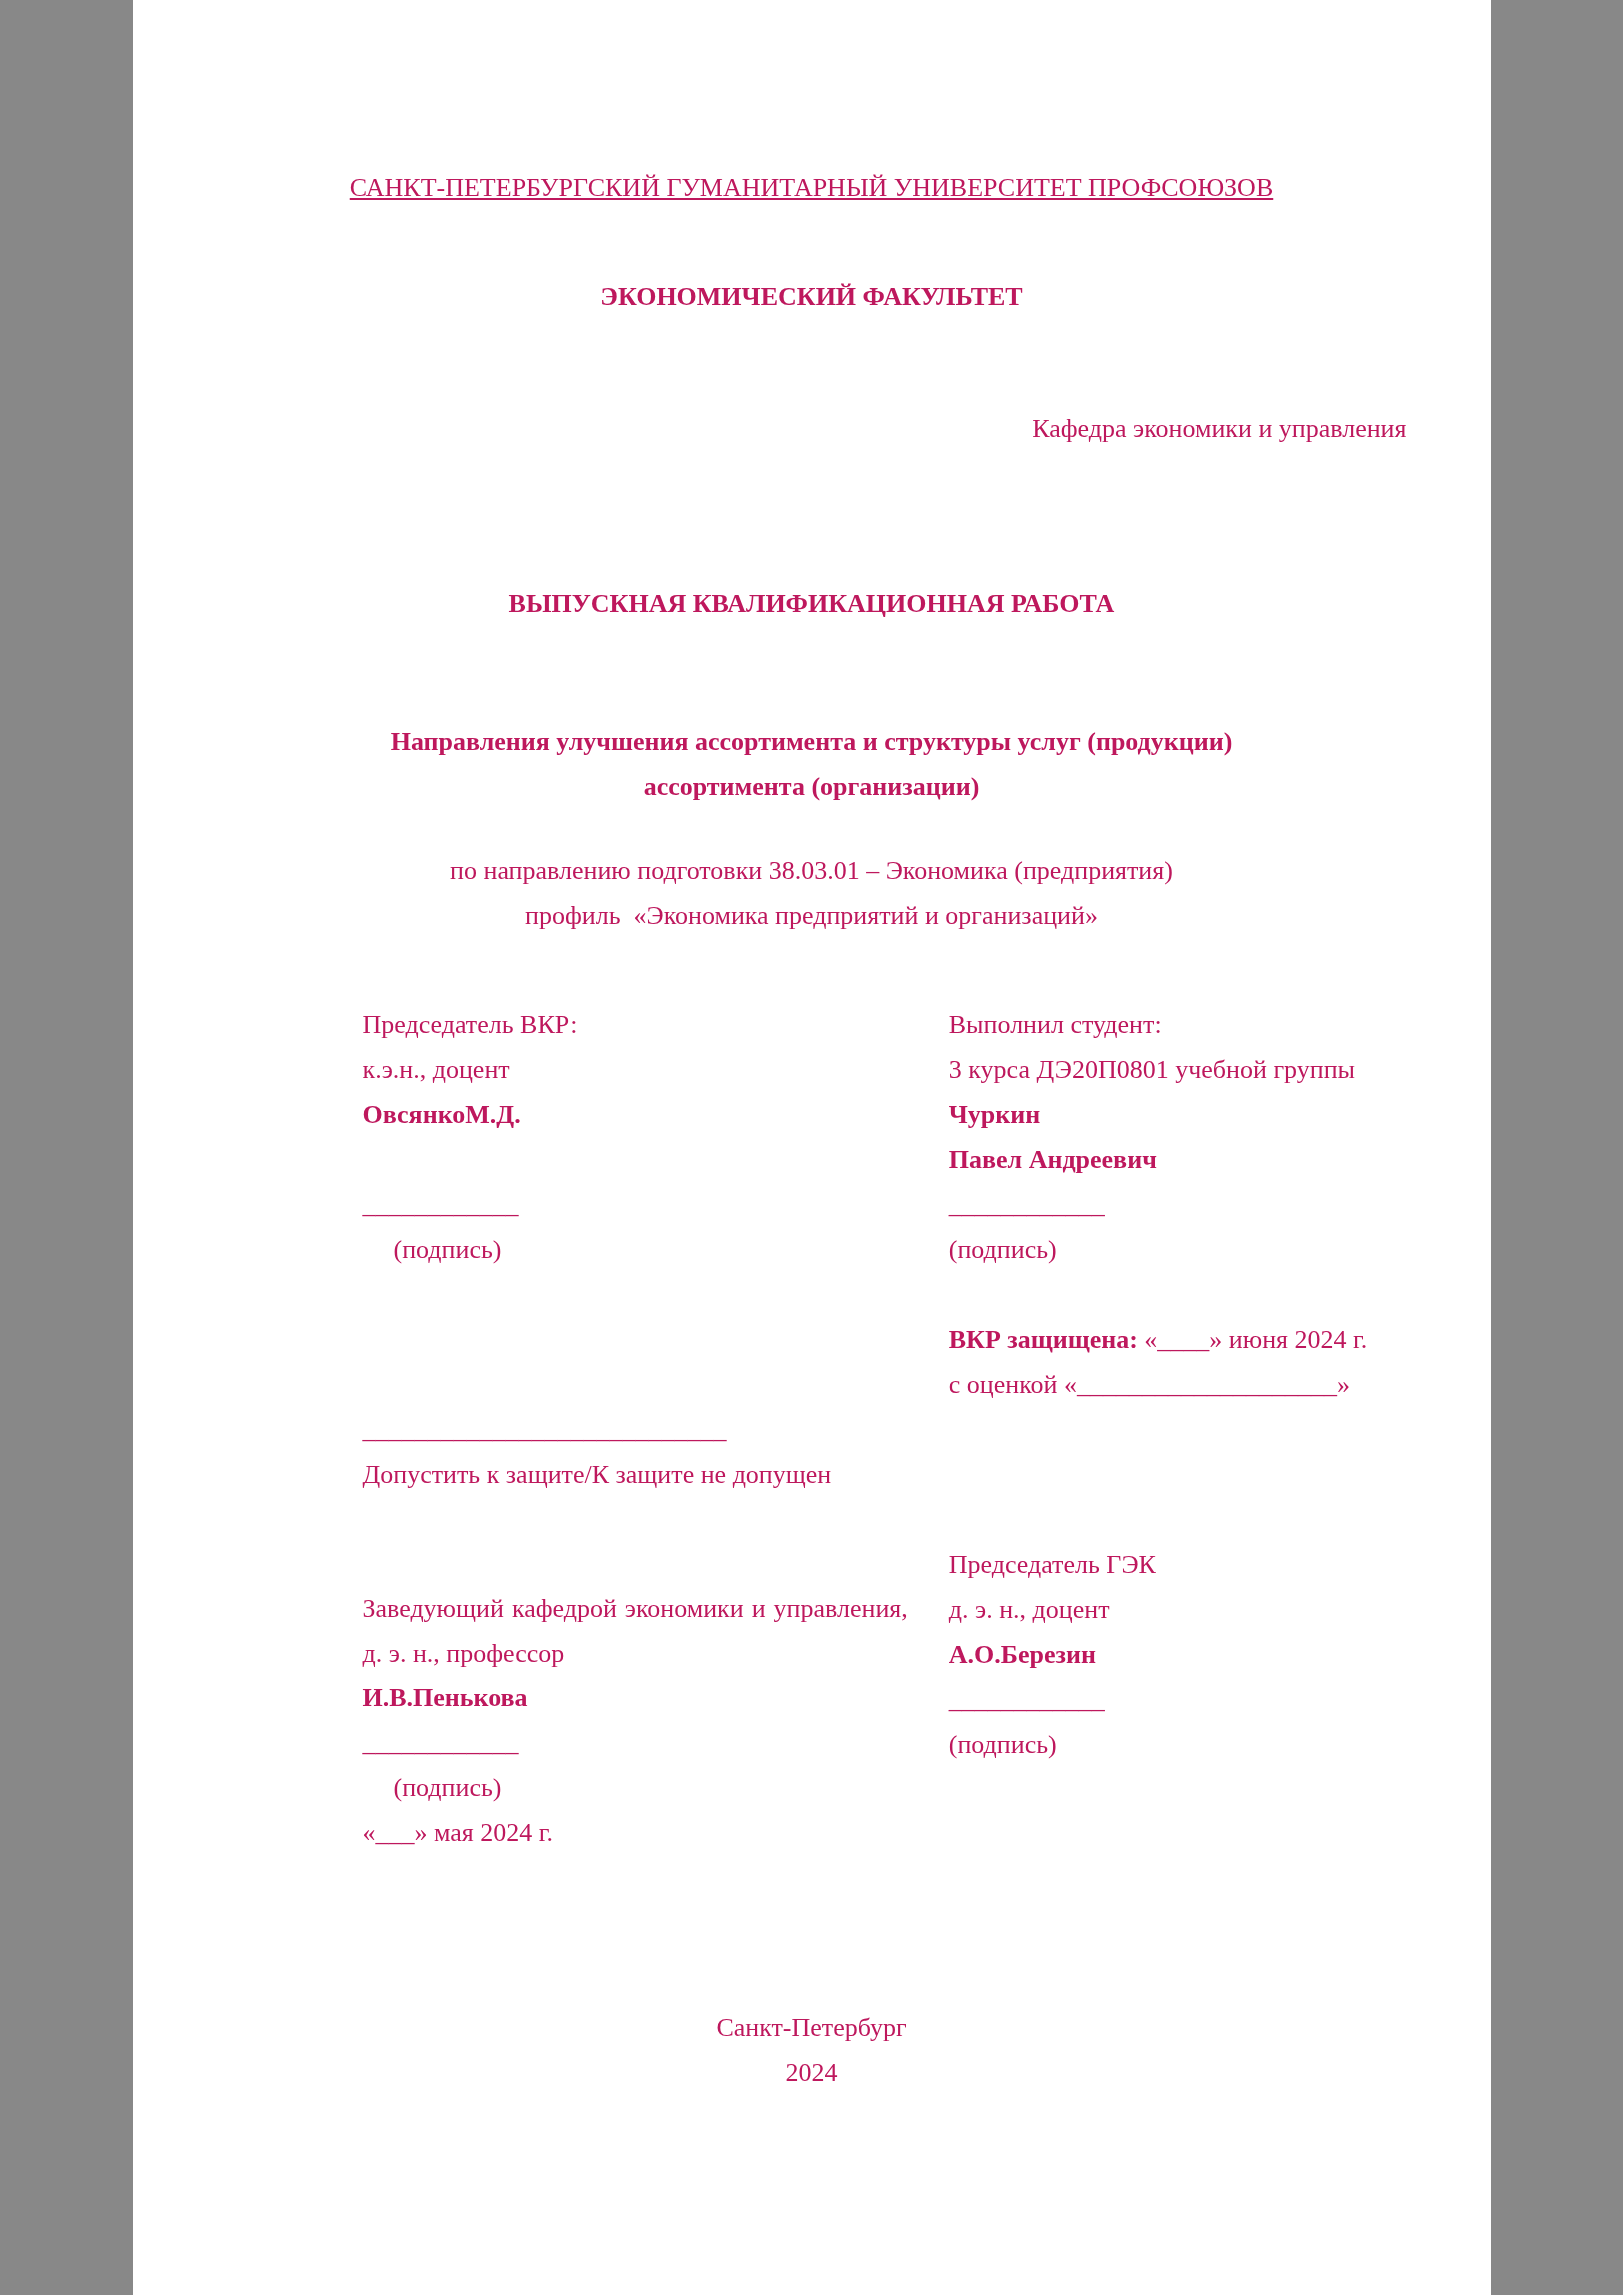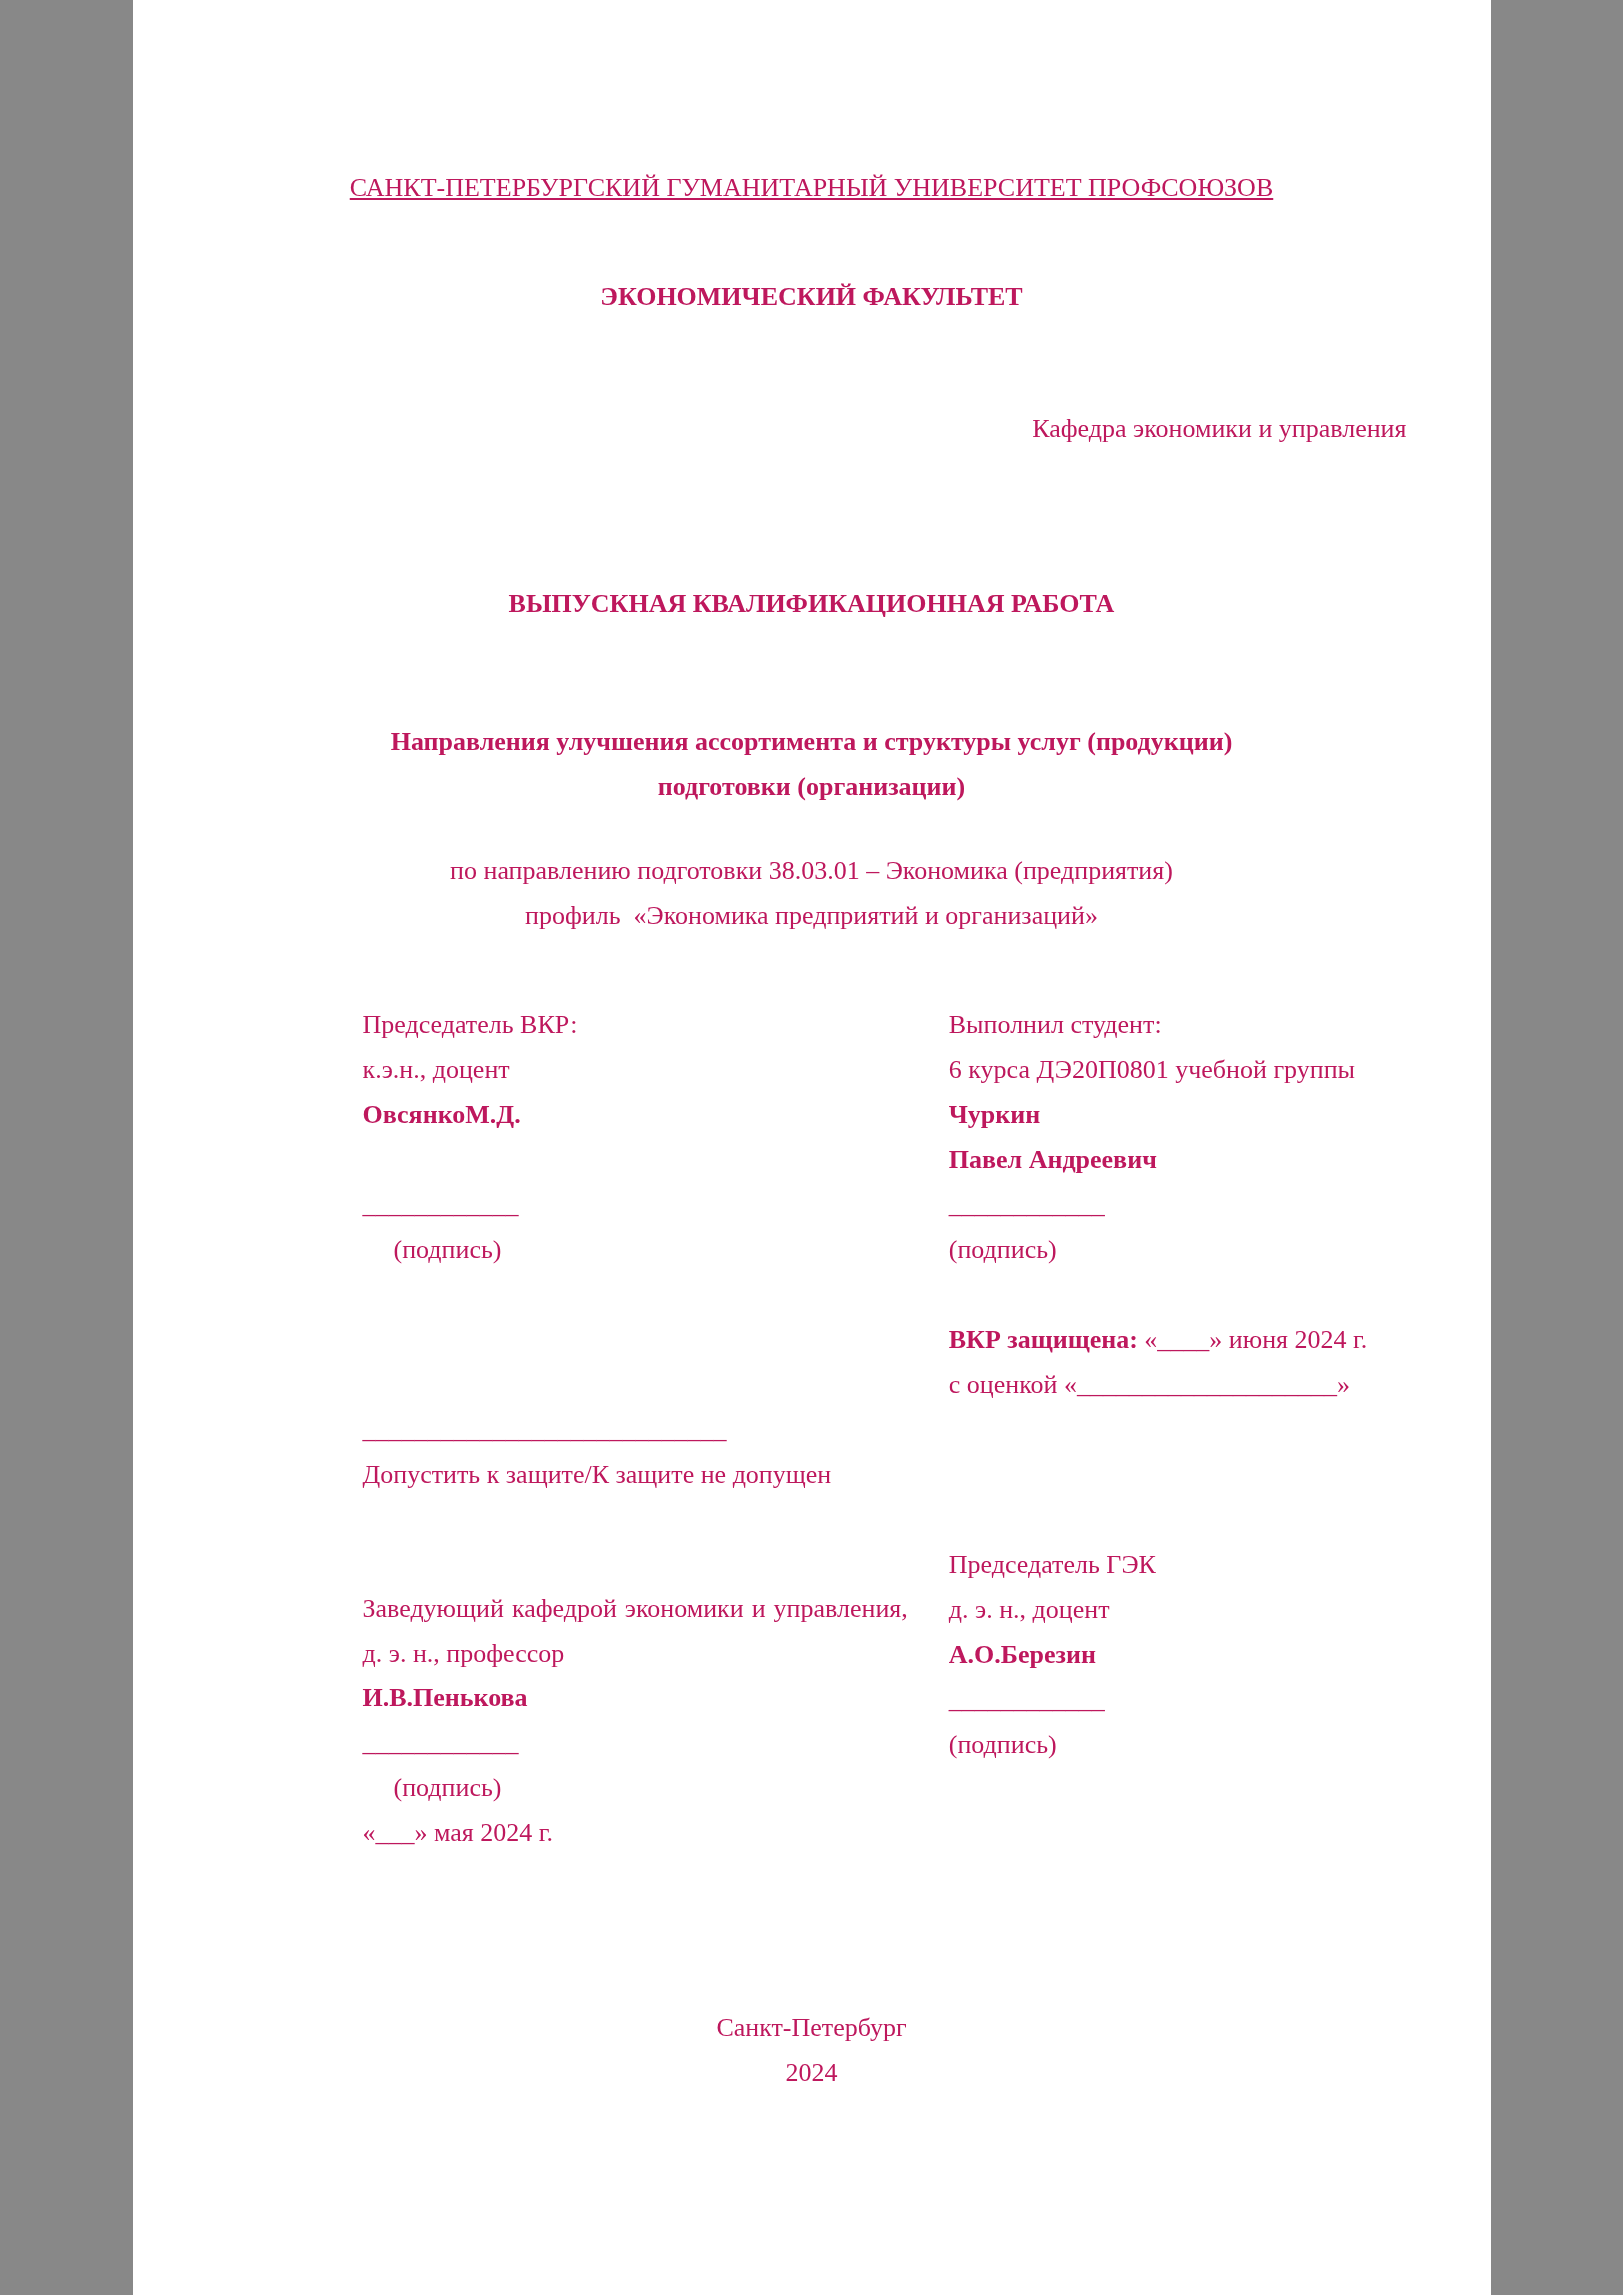--- a/index.html
+++ b/index.html
@@ -45,21 +45,21 @@
 
   <div class="line right">Кафедра экономики и управления</div>
 
   <div class="spacer" style="height:130px"></div>
 
   <div class="line center bold">ВЫПУСКНАЯ КВАЛИФИКАЦИОННАЯ РАБОТА</div>
 
   <div class="spacer" style="height:93px"></div>
 
   <div class="line center bold">Направления улучшения ассортимента и структуры услуг (продукции)</div>
-  <div class="line center bold">подготовки (организации)</div>
+  <div class="line center bold">ассортимента (организации)</div>
 
   <div class="spacer" style="height:39px"></div>
 
   <div class="line center">по направлению подготовки 38.03.01 – Экономика (предприятия)</div>
   <div class="line center">профиль  «Экономика предприятий и организаций»</div>
 
   <div class="spacer" style="height:64px"></div>
 
   <div class="columns">
 
@@ -78,21 +78,21 @@
       <div class="blank"></div>
       <div class="block">Заведующий кафедрой экономики и управления, д. э. н., профессор</div>
       <div class="line bold">И.В.Пенькова</div>
       <div class="line">____________</div>
       <div class="line indent">(подпись)</div>
       <div class="line">«___» мая 2024 г.</div>
     </div>
 
     <div class="col-right">
       <div class="line">Выполнил студент:</div>
-      <div class="line">6 курса ДЭ20П0801 учебной группы</div>
+      <div class="line">3 курса ДЭ20П0801 учебной группы</div>
       <div class="line bold">Чуркин</div>
       <div class="line bold">Павел Андреевич</div>
       <div class="line">____________</div>
       <div class="line">(подпись)</div>
       <div class="blank"></div>
       <div class="line"><span class="bold">ВКР защищена:</span><span> «____» июня 2024 г.</span></div>
       <div class="line">с оценкой «____________________»</div>
       <div class="blank"></div>
       <div class="blank"></div>
       <div class="blank"></div>

